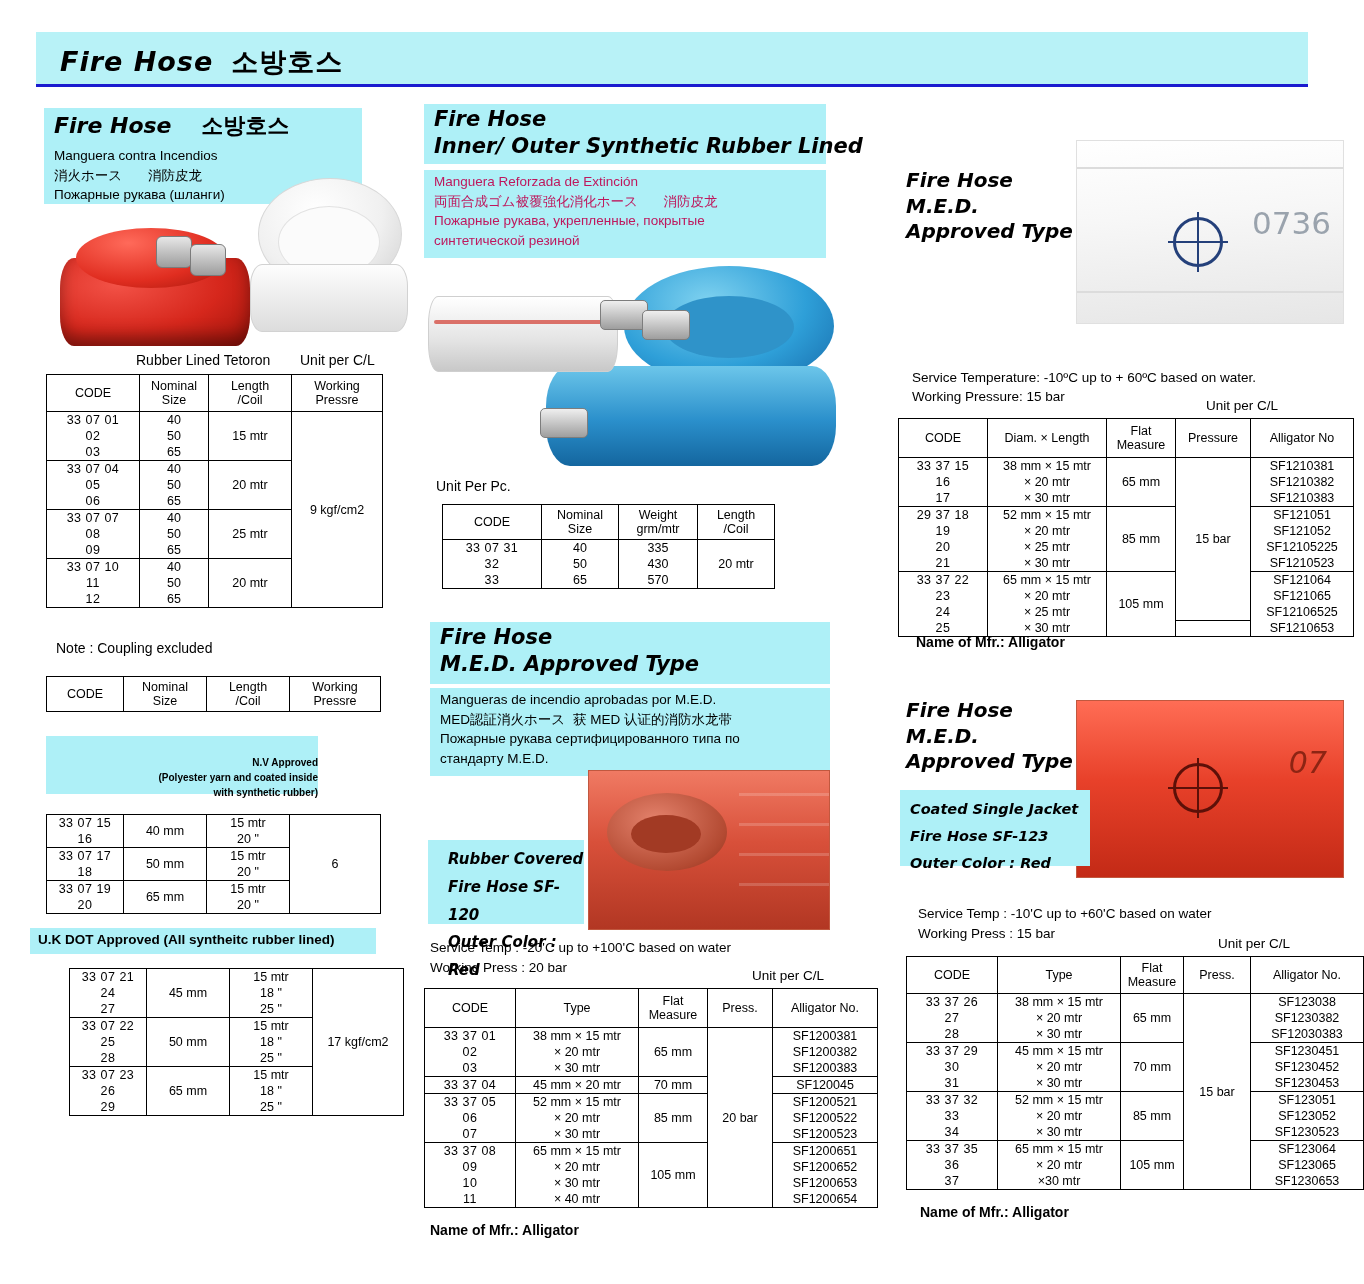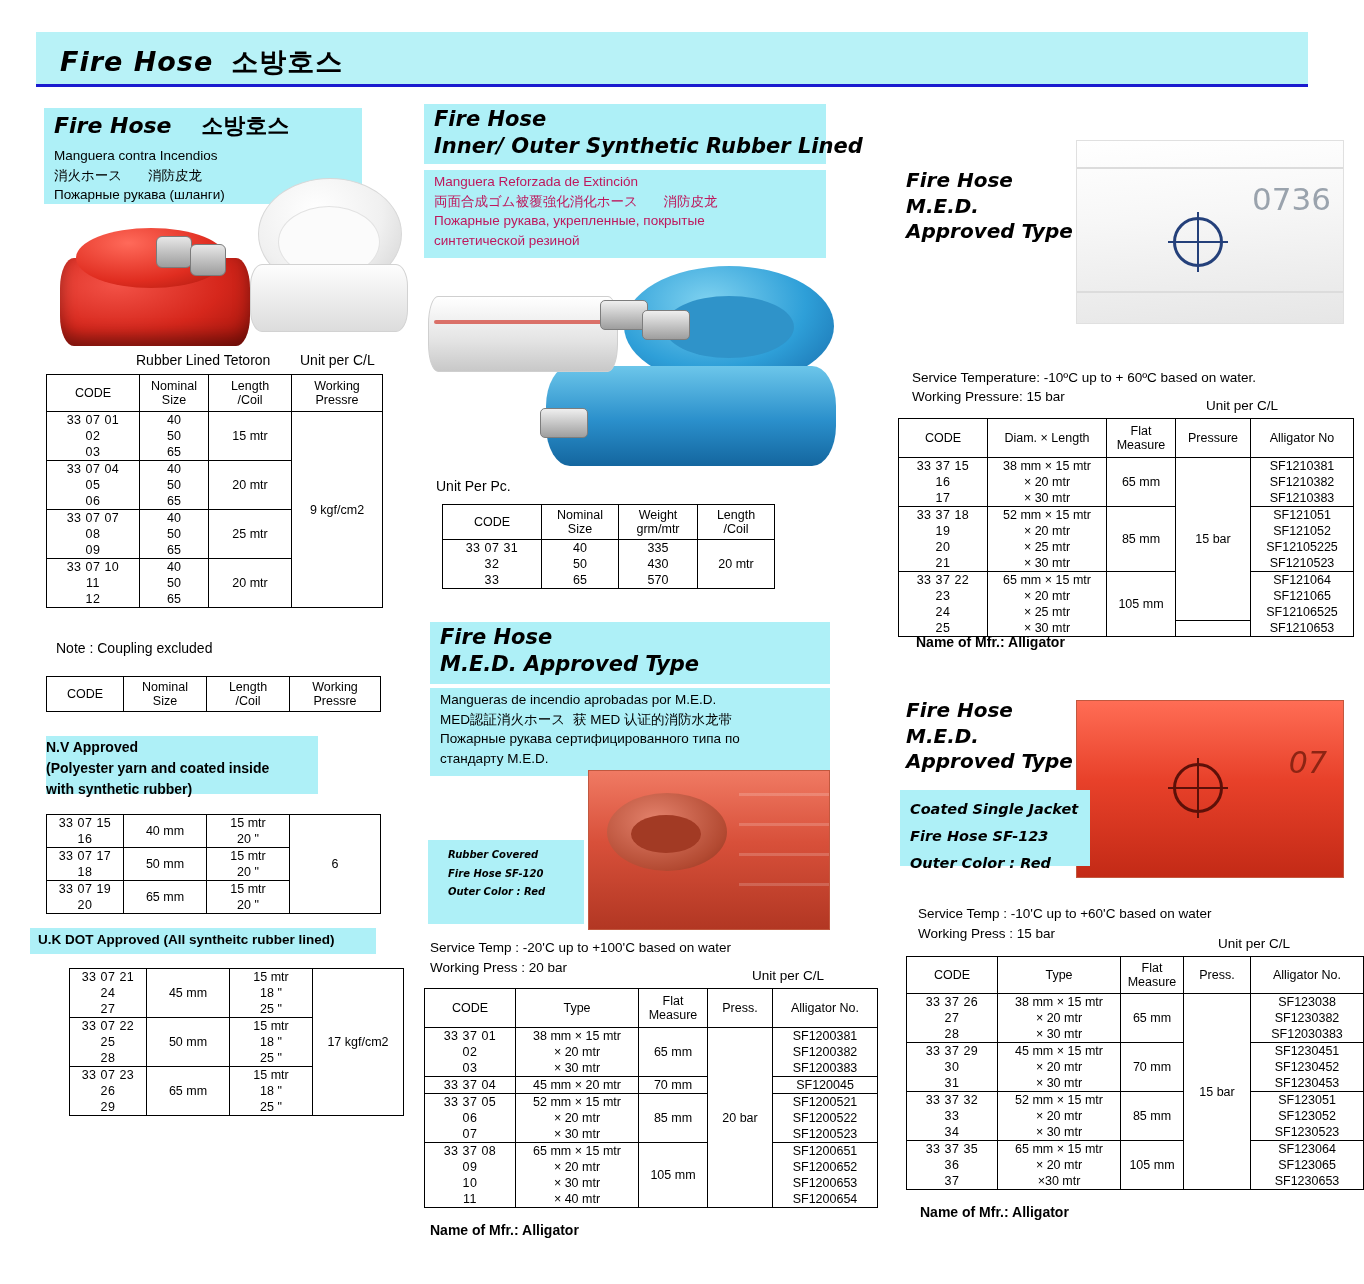--- a/index.html
+++ b/index.html
@@ -131,21 +131,21 @@
     position:absolute;left:96px;top:76px;width:44px;height:44px;border-radius:50%;
     border:3px solid #24407a;
   }
   .whitehose .wheel:before{
     content:"";position:absolute;left:50%;top:-8px;width:2px;height:60px;background:#24407a;transform:translateX(-50%);
   }
   .whitehose .wheel:after{
     content:"";position:absolute;top:50%;left:-8px;height:2px;width:60px;background:#24407a;transform:translateY(-50%);
   }
   .whitehose .num{
-    position:absolute;right:12px;top:40px;font-size:31px;color:#9aa3ad;
+    position:absolute;right:12px;top:64px;font-size:31px;color:#9aa3ad;
     font-family:"DejaVu Sans", sans-serif;
   }
 
   
   .redhose{
     position:absolute;left:588px;top:770px;width:240px;height:158px;
     background:linear-gradient(180deg,#f07a63 0%,#d8503a 45%,#b23723 100%);
     border:1px solid #c1583f;
   }
   .redhose .fold{
@@ -293,21 +293,21 @@
         <tr>
       <th style="width:70px;height:32px;">CODE</th>
       <th style="width:76px;">Nominal<br>Size</th>
       <th style="width:76px;">Length<br>/Coil</th>
       <th style="width:84px;">Working<br>Pressre</th>
     </tr>
   </tbody>
     </table>
 
   <div class="cyan blk" style="left:46px;top:736px;width:272px;height:58px;">
-    <div style="text-align:left;font-size:14px;font-weight:bold;line-height:1.5;padding-top:1px;">
+    <div style="text-align:right;font-size:10px;font-weight:bold;line-height:1.5;padding-top:19px;">
       <div>N.V Approved</div>
       <div>(Polyester yarn and coated inside</div>
       <div>with synthetic rubber)</div>
     </div>
   </div>
 
   <table class="grid blk" style="left:46px;top:814px;">
     <tbody>
         <tr>
       <td class="code nobb" style="width:70px;">33 07 15</td>
@@ -466,21 +466,21 @@
   <div class="redhose">
     <div class="fold"></div>
       <div class="fold2"></div>
     <div class="ln" style="top:22px;"></div>
       <div class="ln" style="top:52px;"></div>
     <div class="ln" style="top:82px;"></div>
       <div class="ln" style="top:112px;"></div>
   </div>
 
   <div class="cyan blk" style="left:428px;top:840px;width:156px;height:84px;">
-    <div class="ital-head" style="font-size:10px;padding:6px 0 0 20px;line-height:1.85;">
+    <div class="ital-head" style="font-size:15px;padding:6px 0 0 20px;line-height:1.85;">
       <div>Rubber Covered</div>
       <div>Fire Hose SF-120</div>
       <div>Outer Color : Red</div>
     </div>
   </div>
 
   <div class="blk" style="left:430px;top:940px;font-size:13.5px;">Service Temp  :  -20'C up to +100'C based on water</div>
   <div class="blk" style="left:430px;top:960px;font-size:13.5px;">Working Press : 20 bar</div>
   <div class="blk" style="left:752px;top:968px;font-size:13.5px;">Unit per C/L</div>
 
@@ -602,21 +602,21 @@
       <td class="nobb nobt">× 20 mtr</td>
       <td class="nobb nobt">SF1210382</td>
     </tr>
     <tr>
       <td class="code nobt">17</td>
       <td class="nobt">× 30 mtr</td>
       <td class="nobt">SF1210383</td>
     </tr>
 
     <tr>
-      <td class="code nobb">33 37 18</td>
+      <td class="code nobb">29 37 18</td>
       <td class="nobb">52 mm × 15 mtr</td>
       <td rowspan="4">85 mm</td>
       <td class="nobb">SF121051</td>
     </tr>
     <tr>
       <td class="code nobb nobt">19</td>
       <td class="nobb nobt">× 20 mtr</td>
       <td class="nobb nobt">SF121052</td>
     </tr>
     <tr>

